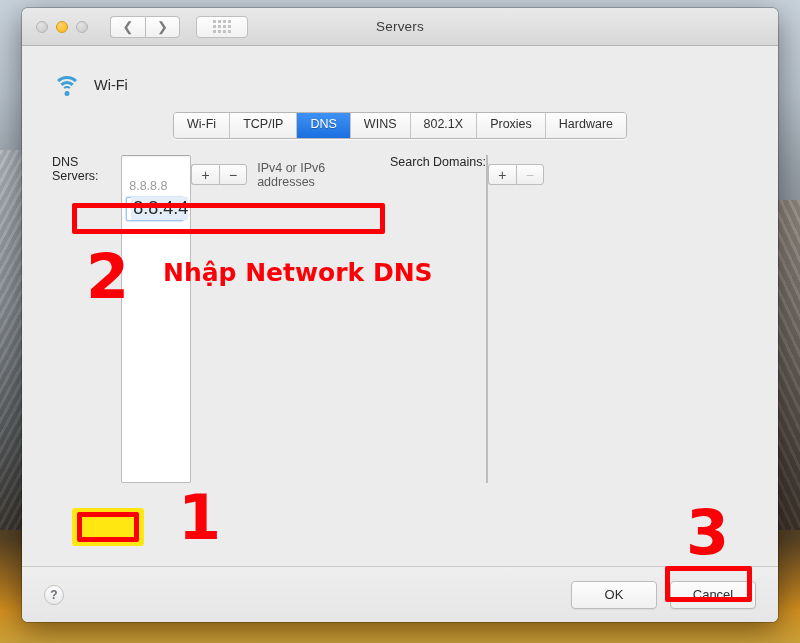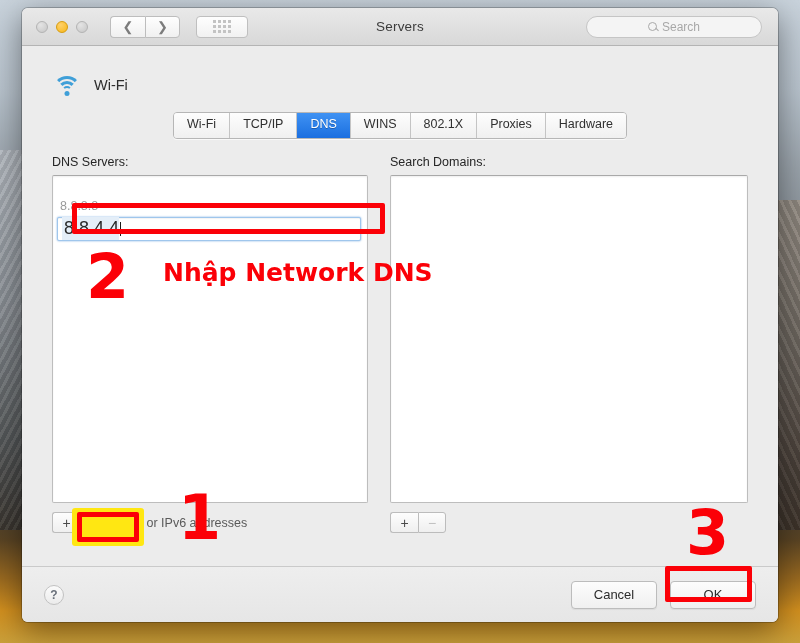--- a/index.html
+++ b/index.html
@@ -130,21 +130,21 @@
     white-space:nowrap; line-height:1.1;
   }
   .tab:last-child { border-right:none; }
   .tab.active {
     background: linear-gradient(to bottom, #3f92f3, #1b6fe0);
     color:#ffffff; text-shadow: 0 1px 0 rgba(0,0,0,.25);
   }
 
   
   #cols { display:flex; gap:22px; margin-top:16px; padding: 0 8px; }
-  .col { flex:1; display:flex; flex-direction:column; }
+  .col { flex:1; display:flex; flex-direction:row; }
   .col.left { flex: 0 0 316px; }
   .collabel { font-size:12.5px; color:#262626; margin-bottom:6px; }
   .listbox {
     height: 328px; background:#ffffff;
     border:1px solid #bdbdbd; border-top-color:#a9a9a9;
     border-radius:2px;
     box-shadow: inset 0 1px 2px rgba(0,0,0,.07);
     padding: 20px 0 0 0;
     overflow:hidden;
   }
@@ -251,24 +251,20 @@
             <i></i>
           <i></i>
             <i></i>
             <i></i>
             <i></i>
         </div>
       </div>
 
       <div id="wintitle">Servers</div>
 
-      <div id="searchfield">
-        <div class="mag"></div>
-        <span>Search</span>
-      </div>
     </div>
 
     <div id="winbody">
 
       <div id="wifihead">
         <div class="wifi-ico">
           <div class="arc a1"></div>
           <div class="arc a2"></div>
           <div class="arc a3"></div>
           <div class="dot"></div>
@@ -321,22 +317,22 @@
               <div class="pmbtn right disabled">−</div>
             </div>
           </div>
         </div>
 
       </div>
 
       <div id="bottombar">
         <div id="helpbtn">?</div>
         <div id="btnrow">
+          <div class="pushbtn">OK</div>
           <div class="pushbtn">Cancel</div>
-          <div class="pushbtn">OK</div>
         </div>
       </div>
 
     </div>
   </div>
 
   <div class="yellowbox" style="left:72px; top:508px; width:72px; height:38px;"></div>
   <div class="redbox" style="left:77px; top:512px; width:62px; height:30px;"></div>
   <div class="rednum" style="left:178px; top:487px; font-size:62px;">1</div>
 

